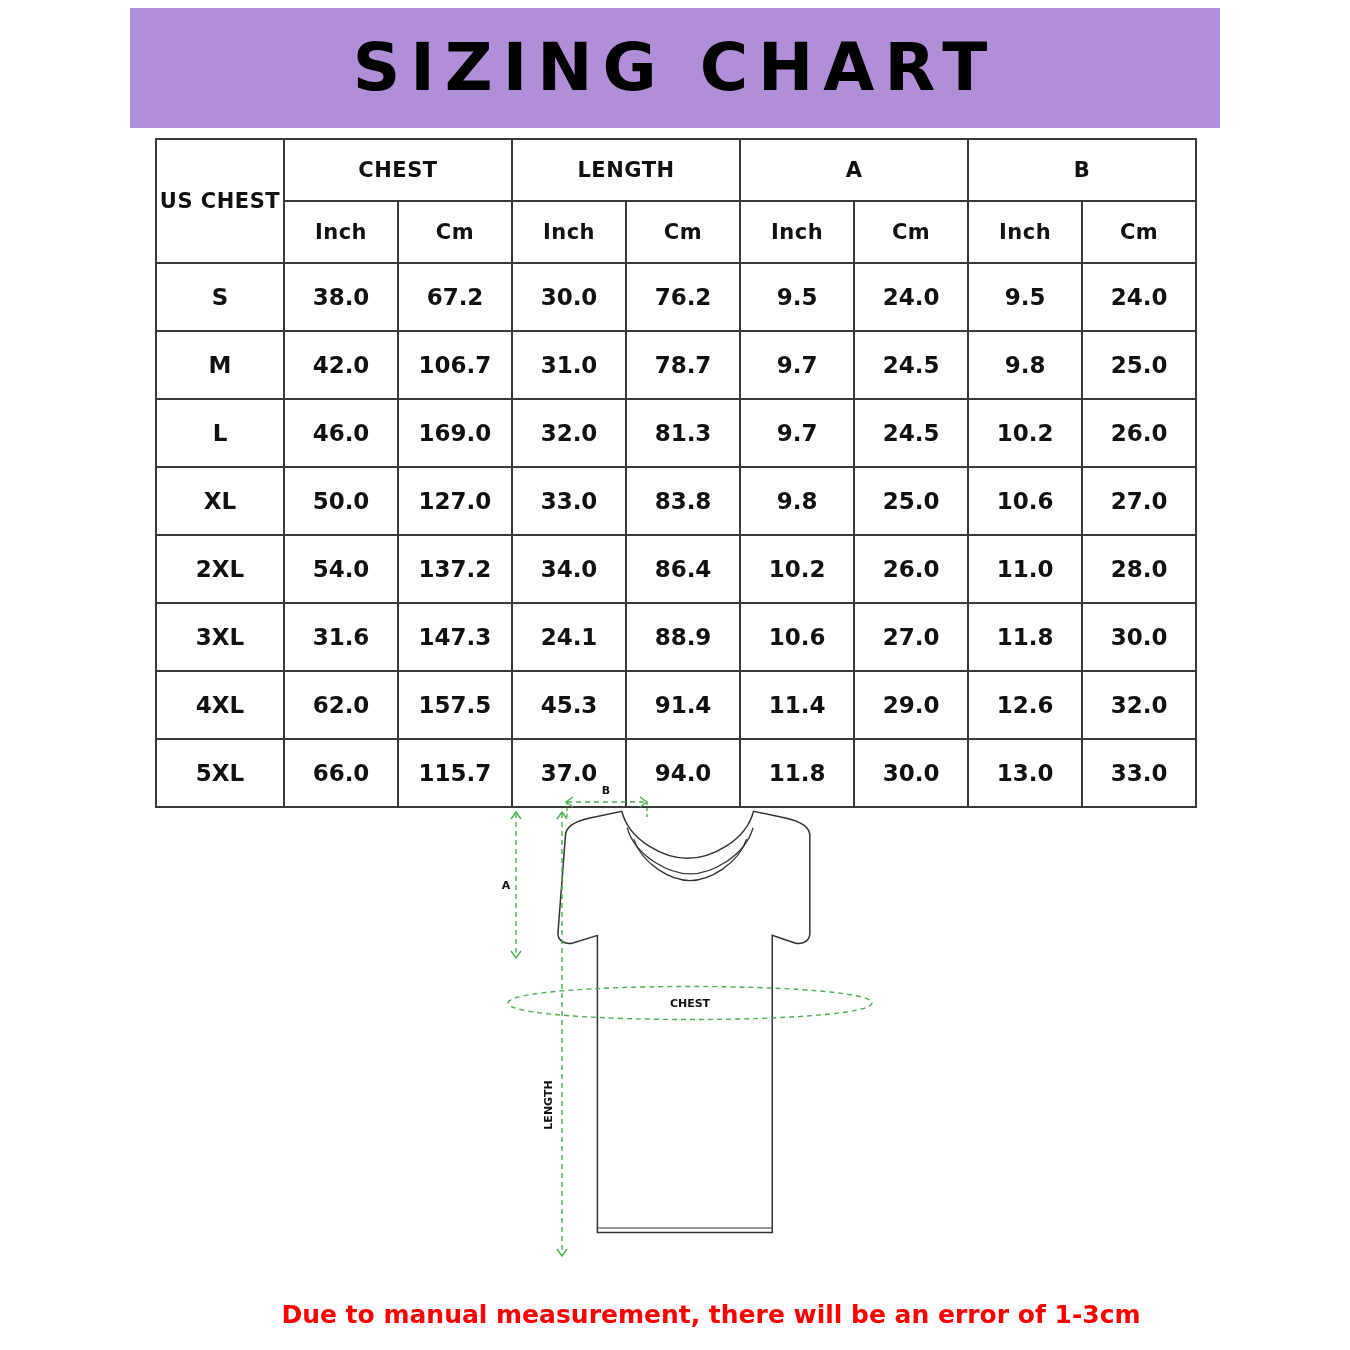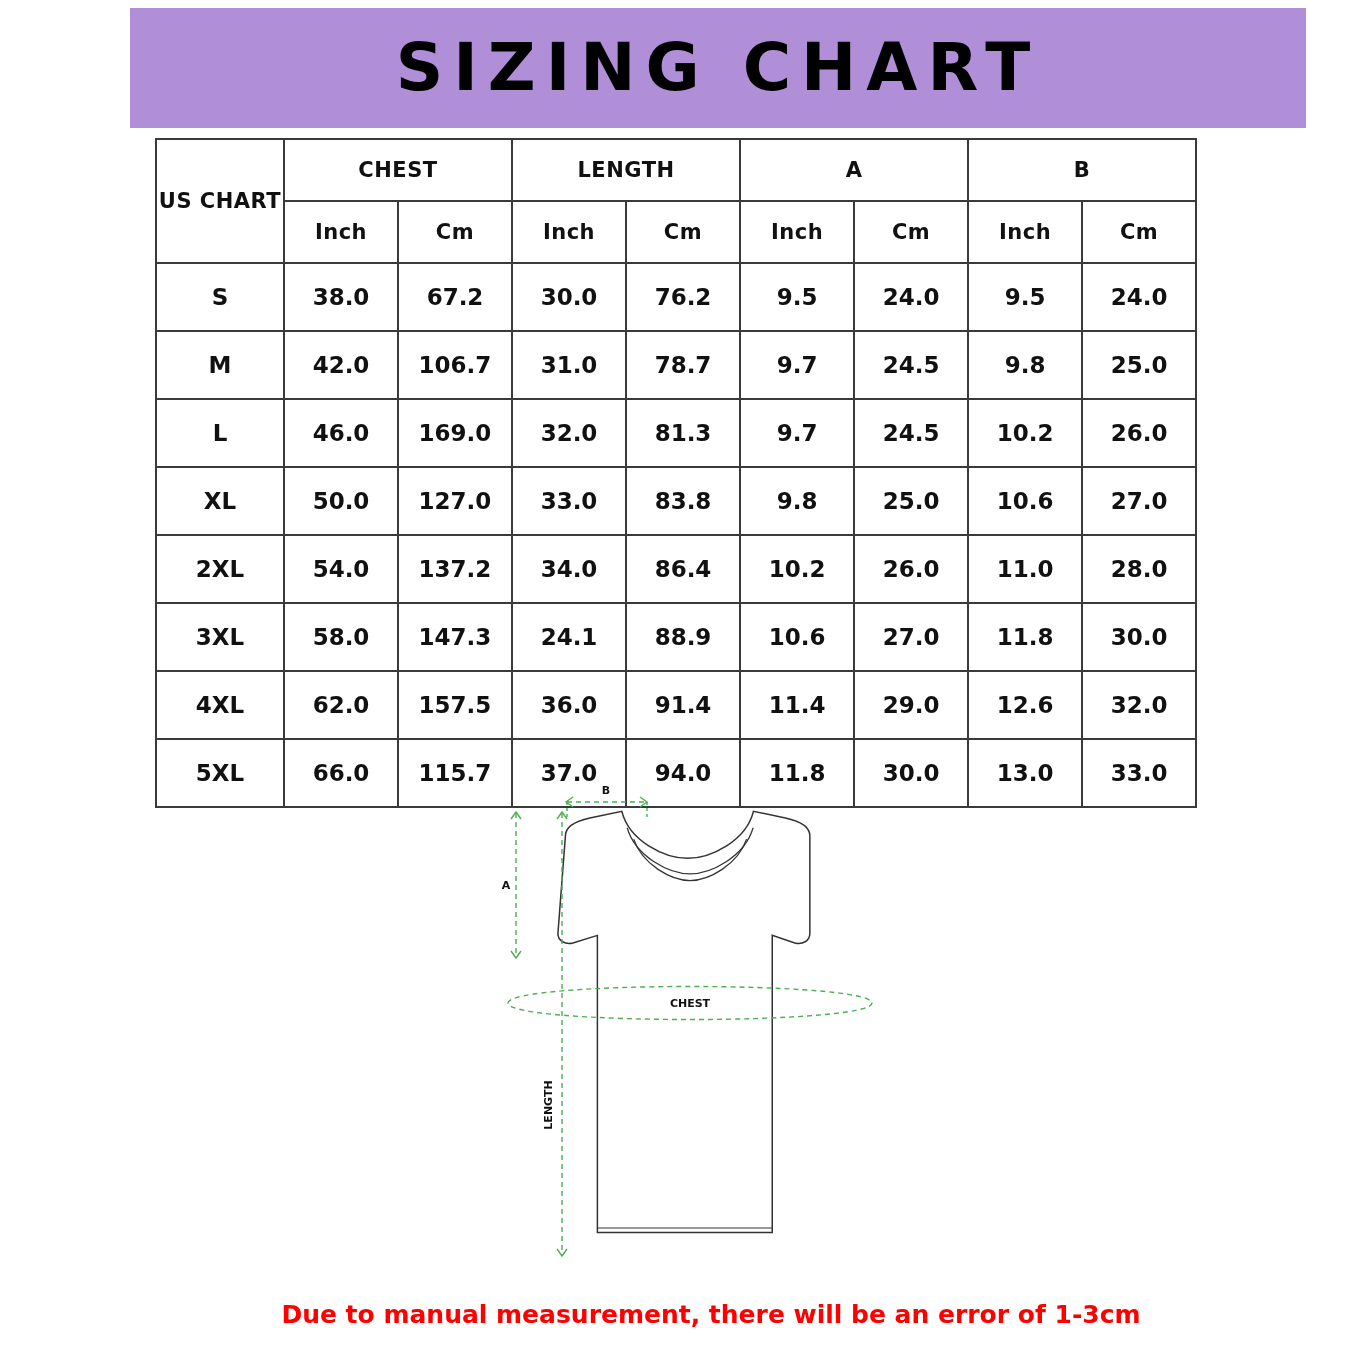--- a/index.html
+++ b/index.html
@@ -13,21 +13,21 @@
     font-family: "Liberation Sans", sans-serif;
     position: relative;
     overflow: hidden;
   }
 
   
   .banner {
     position: absolute;
     left: 130px;
     top: 8px;
-    width: 1176px;
+    width: 1090px;
     height: 120px;
     background: #b08fd8;
     display: flex;
     align-items: center;
     justify-content: center;
   }
   .banner-title {
     font-family: "DejaVu Sans", sans-serif;
     font-weight: 700;
     font-size: 66px;
@@ -115,21 +115,21 @@
         <col class="col-num">
       <col class="col-num">
         <col class="col-num">
         <col class="col-num">
       <col class="col-num">
         <col class="col-num">
         <col class="col-num">
     </colgroup>
     <thead>
       <tr>
-        <th rowspan="2">US CHART</th>
+        <th rowspan="2">US CHEST</th>
         <th colspan="2">CHEST</th>
         <th colspan="2">LENGTH</th>
         <th colspan="2">A</th>
         <th colspan="2">B</th>
       </tr>
       <tr>
         <th>Inch</th>
         <th>Cm</th>
         <th>Inch</th>
         <th>Cm</th>
@@ -190,34 +190,34 @@
         <td>137.2</td>
         <td>34.0</td>
         <td>86.4</td>
         <td>10.2</td>
         <td>26.0</td>
         <td>11.0</td>
         <td>28.0</td>
       </tr>
       <tr>
         <td class="size-label">3XL</td>
-        <td>58.0</td>
+        <td>31.6</td>
         <td>147.3</td>
         <td>24.1</td>
         <td>88.9</td>
         <td>10.6</td>
         <td>27.0</td>
         <td>11.8</td>
         <td>30.0</td>
       </tr>
       <tr>
         <td class="size-label">4XL</td>
         <td>62.0</td>
         <td>157.5</td>
-        <td>36.0</td>
+        <td>45.3</td>
         <td>91.4</td>
         <td>11.4</td>
         <td>29.0</td>
         <td>12.6</td>
         <td>32.0</td>
       </tr>
       <tr>
         <td class="size-label">5XL</td>
         <td>66.0</td>
         <td>115.7</td>

